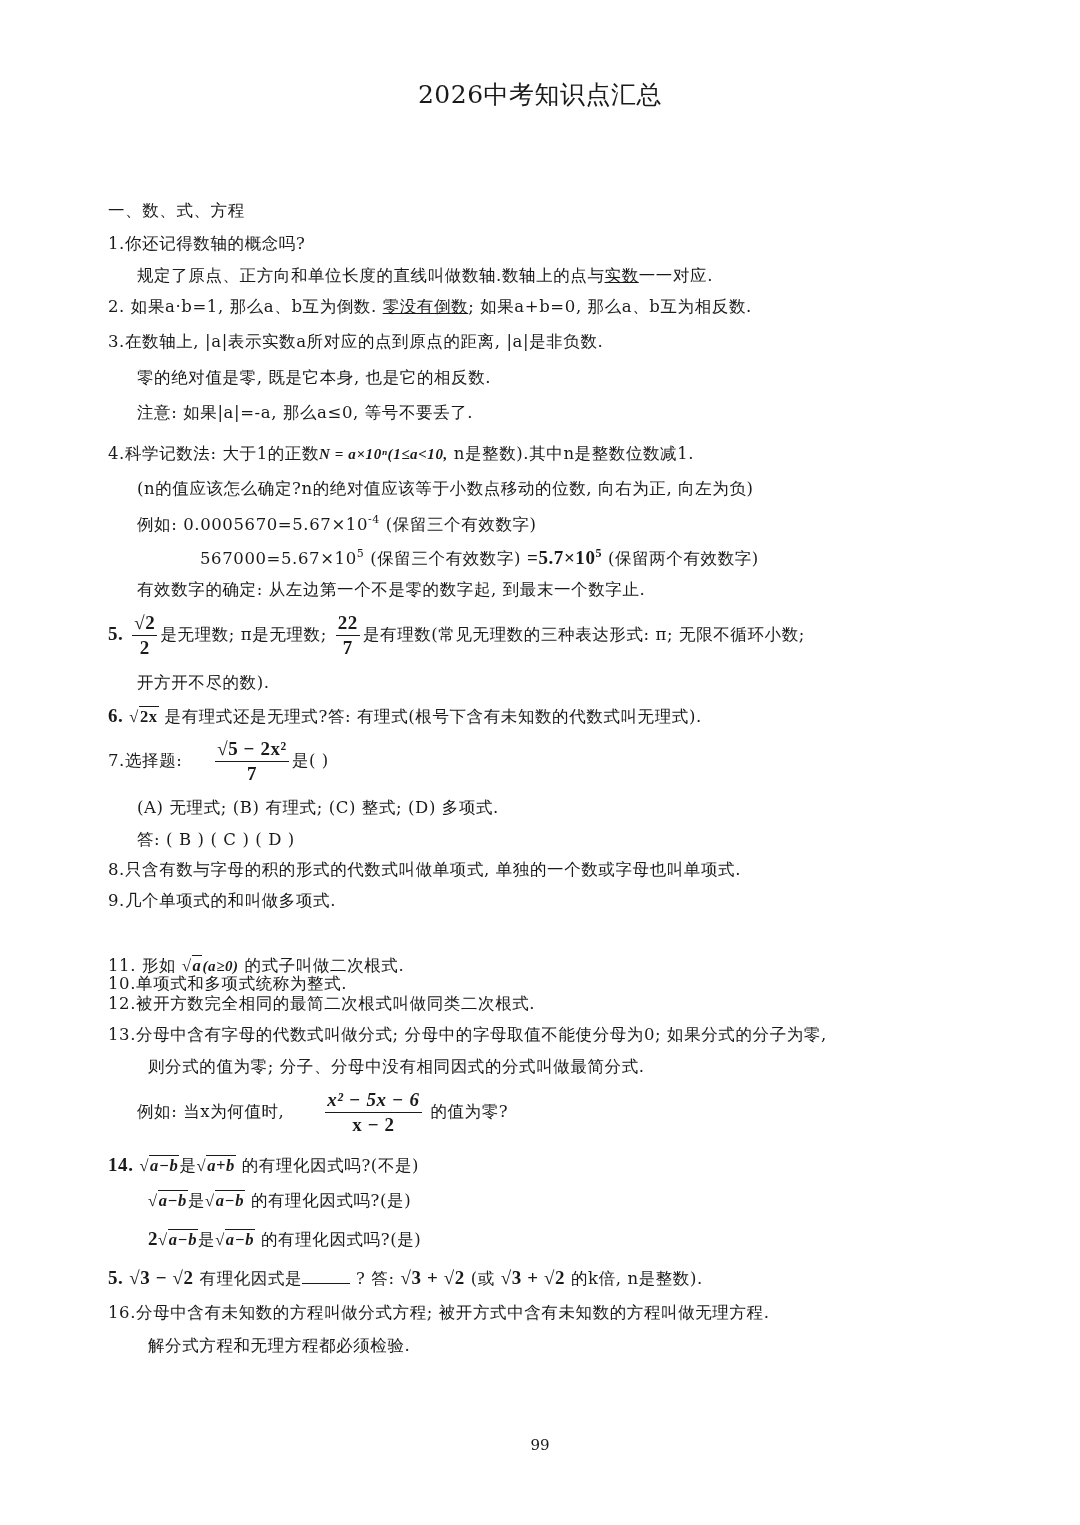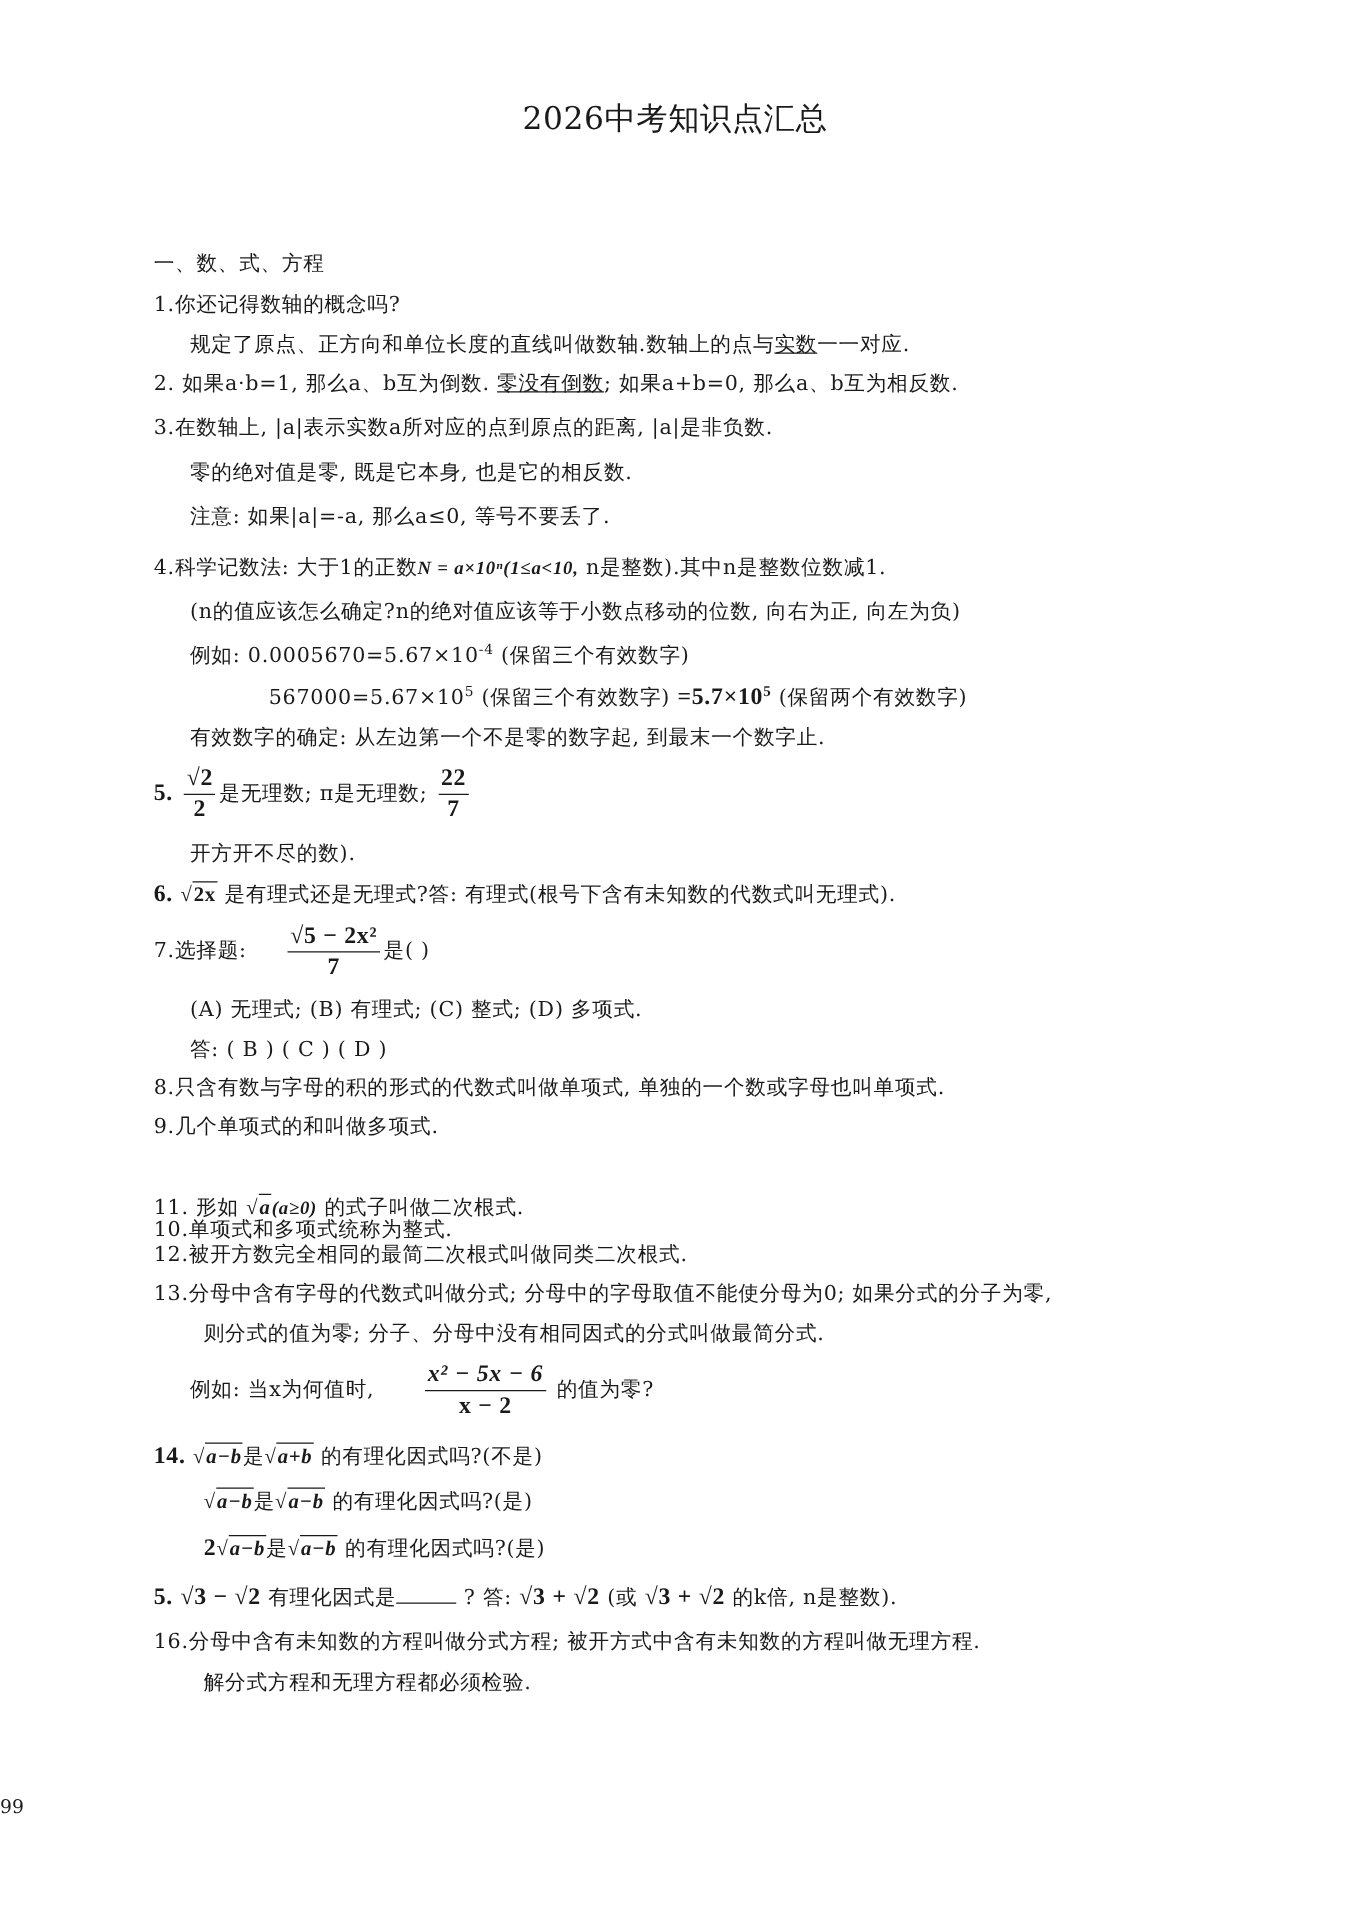--- a/index.html
+++ b/index.html
@@ -1,33 +1,33 @@
 <!DOCTYPE html>
 <html><head>
 <meta charset="utf-8">
 <style>
   html, body { margin:0; padding:0; background:#ffffff; }
   body { width:1080px; height:1525px; position:relative; overflow:hidden;
          font-family:"DejaVu Serif", "Liberation Serif", serif; color:#1a1a1a; }
   .title { position:absolute; top:78px; left:0; width:1080px; text-align:center;
            font-size:25px; letter-spacing:0.5px; }
-  .line { position:absolute; left:108px; font-size:16.5px; white-space:nowrap; letter-spacing:0.6px;margin-left:15px; }
+  .line { position:absolute; left:108px; font-size:16.5px; white-space:nowrap; letter-spacing:0.6px; }
   .ind1 { left:137px; }
   .ind2 { left:148px; }
   .ind3 { left:200px; }
   .b { font-family:"Liberation Serif", serif; font-weight:bold; font-size:19px; }
   .bi { font-family:"Liberation Serif", serif; font-weight:bold; font-style:italic; font-size:15px; }
   .u { text-decoration:underline; }
   .frac { display:inline-block; vertical-align:middle; text-align:center; font-family:"Liberation Serif", serif; font-weight:bold; margin:0 3px; }
   .frac .num { display:block; border-bottom:1.6px solid #1a1a1a; padding:0 2px; font-size:19px; line-height:24px; }
   .frac .den { display:block; font-size:19px; line-height:24px; }
   .sqrt { display:inline-block; font-family:"Liberation Serif", serif; font-weight:bold; }
   .sqrt .rad { border-top:1.6px solid #1a1a1a; padding:0 1px; font-style:italic; }
   .blank { display:inline-block; width:48px; border-bottom:1.4px solid #1a1a1a; }
-  .pagenum { position:absolute; top:1436px; left:0; width:1080px; text-align:left; font-size:15px; }
+  .pagenum { position:absolute; top:1436px; left:0; width:1080px; text-align:center; font-size:15px; }
   sup { font-size:11px; }
 </style>
 </head>
 <body>
 
 <div class="title">2026中考知识点汇总</div>
 
 <div class="line" style="top:200px">一、数、式、方程</div>
 
 <div class="line" style="top:233px">1.你还记得数轴的概念吗?</div>
@@ -49,21 +49,21 @@
   <span>例如: 0.0005670=5.67×10</span><sup>-4</sup><span> (保留三个有效数字)</span>
 </div>
 <div class="line ind3" style="top:546px">
   <span>567000=5.67×10</span><sup>5</sup><span> (保留三个有效数字) </span><span class="b">=5.7×10</span><sup class="b" style="font-size:12px">5</sup><span> (保留两个有效数字)</span>
 </div>
 <div class="line ind1" style="top:579px">有效数字的确定: 从左边第一个不是零的数字起, 到最末一个数字止.</div>
 
 <div class="line" style="top:611px">
   <span class="b">5.</span>
   <span class="frac"><span class="num">√2</span><span class="den">2</span></span><span>是无理数; π是无理数;</span>
-  <span class="frac"><span class="num">22</span><span class="den">7</span></span>
+  <span class="frac"><span class="num">22</span><span class="den">7</span></span><span>是有理数(常见无理数的三种表达形式: π; 无限不循环小数;</span>
 </div>
 <div class="line ind1" style="top:672px">开方开不尽的数).</div>
 
 <div class="line" style="top:705px">
   <span class="b">6.</span>
   <span class="sqrt">√<span class="rad" style="font-style:normal">2x</span></span>
   <span>是有理式还是无理式?答: 有理式(根号下含有未知数的代数式叫无理式).</span>
 </div>
 
 <div class="line" style="top:737px">

